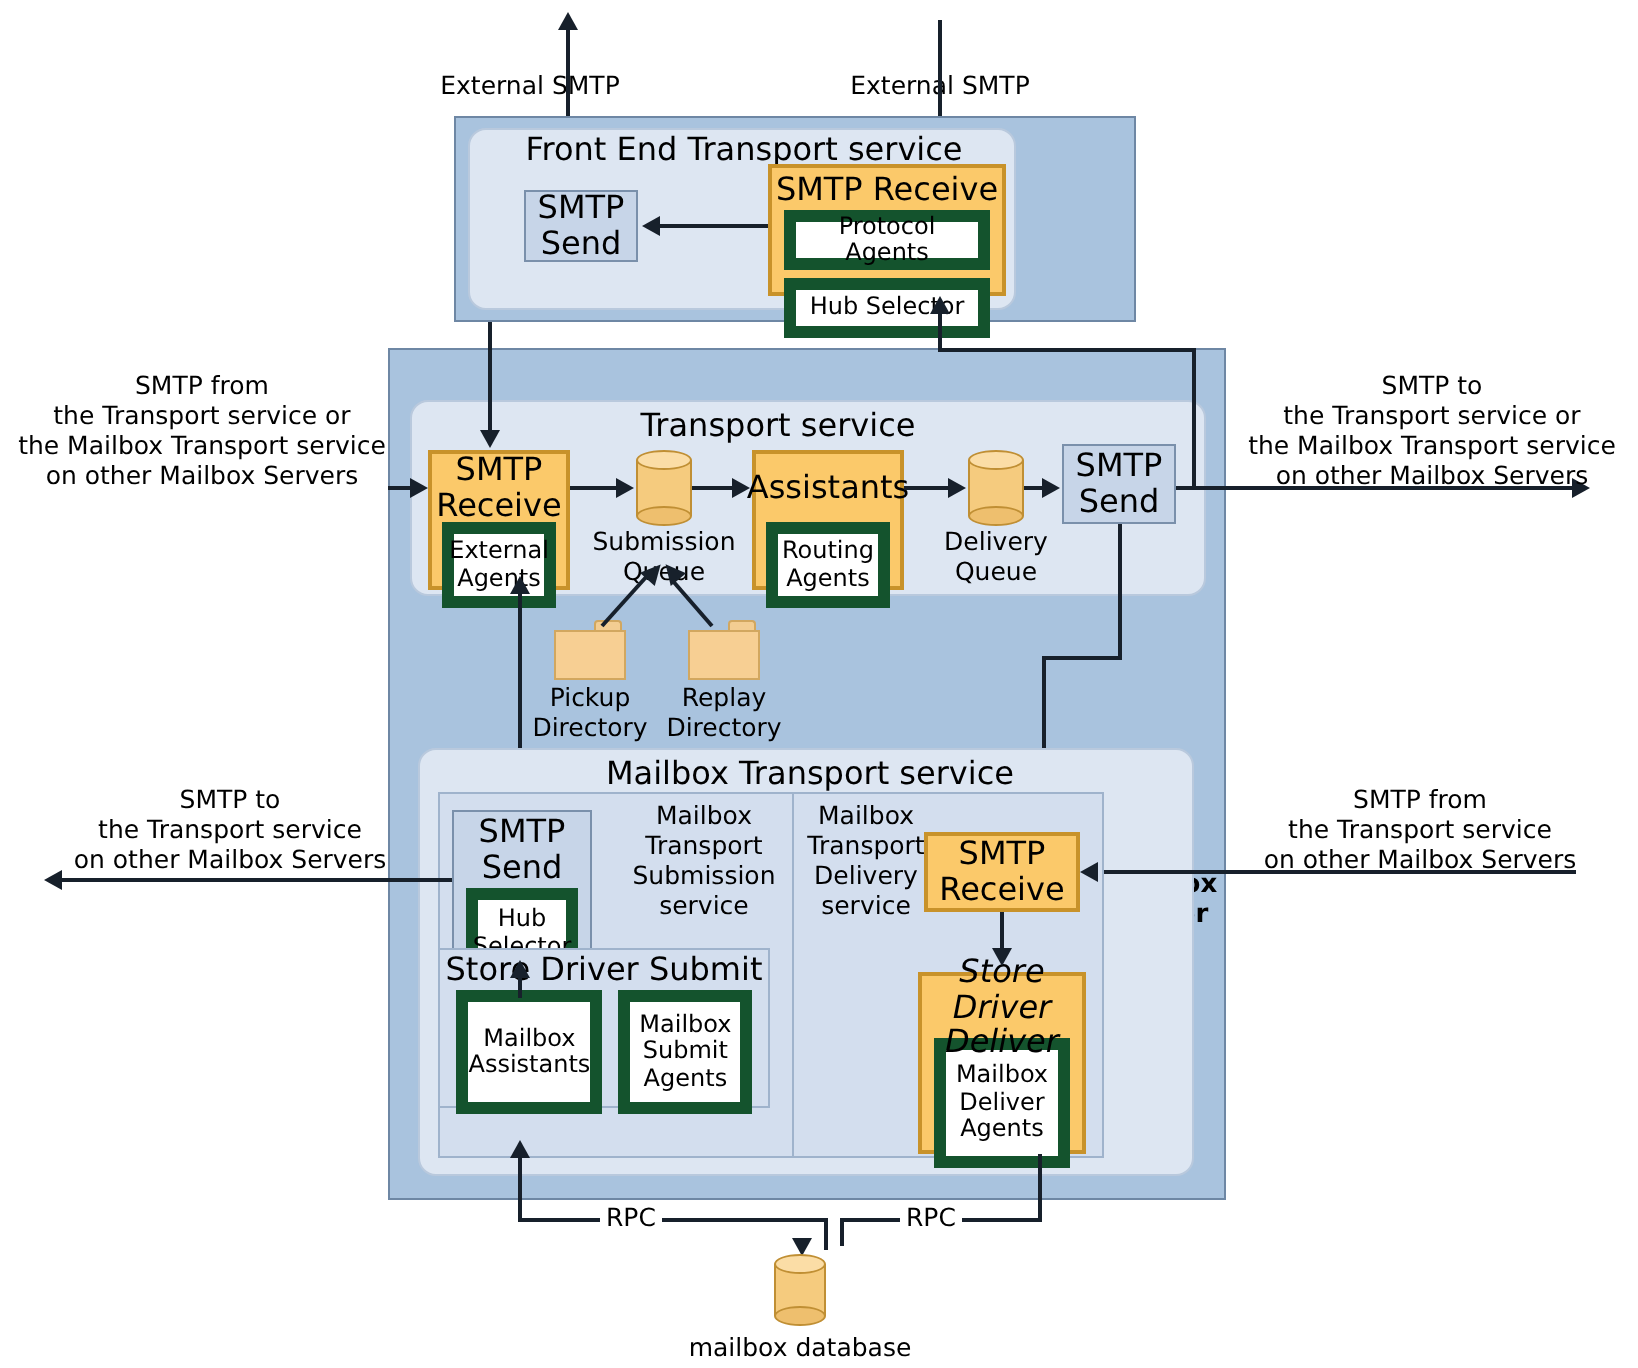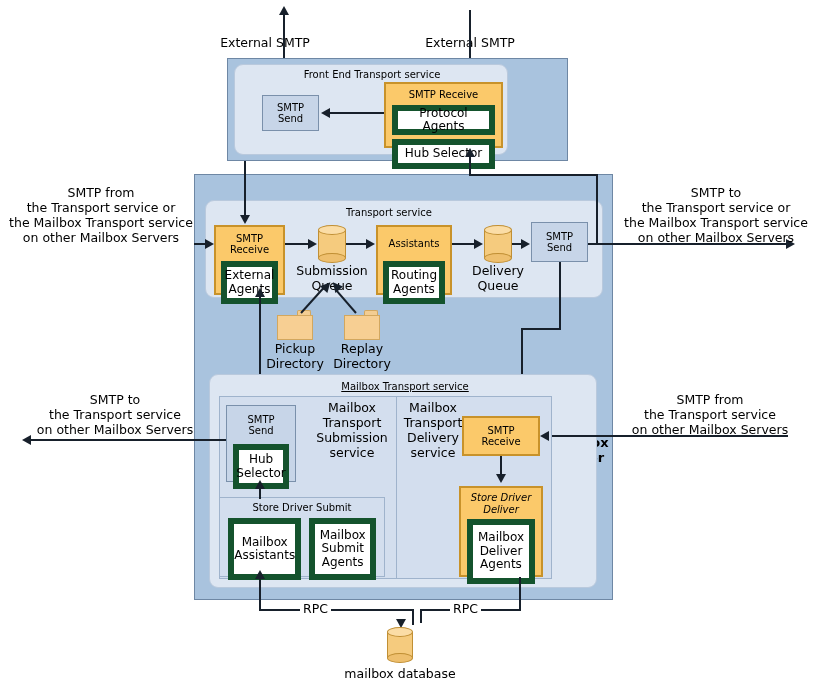--- a/index.html
+++ b/index.html
@@ -13,21 +13,21 @@
   .svc-box{background:#dde6f2;border:1px solid #b9c9dd;border-radius:9px;}
   .sub-box{background:#d3deee;border:1px solid #9fb3cc;}
 
   
   .node-orange{background:#fbc96a;border:2px solid #c8922a;}
   .node-blue{background:#c7d5e8;border:1px solid #7a90ab;}
   .node-white{background:#ffffff;border:6px solid #14532d;}
 
   .lbl{display:flex;align-items:center;justify-content:center;text-align:center;
        line-height:1.12;}
-  .t13{font-size:10px;}
+  .t13{font-size:16px;}
   .t12{font-size:12px;}
   .t13b{font-size:13px;font-weight:bold;}
 
   .plain{display:flex;align-items:center;justify-content:center;text-align:center;
          line-height:1.2;font-size:12.5px;white-space:pre-line;}
 
   
   .cyl{position:absolute;}
   .cyl .body{position:absolute;left:0;right:0;top:5px;bottom:5px;
              background:#f5cb7e;border-left:1px solid #c08f34;border-right:1px solid #c08f34;}
@@ -186,36 +186,36 @@
 
   <div class="ln v abs" style="left:559px;top:262px;height:68px;"></div>
   <div class="ln h abs" style="left:521px;top:328px;width:40px;"></div>
   <div class="ln v abs" style="left:521px;top:328px;height:84px;"></div>
   <div class="ah d abs" style="left:517px;top:408px;"></div>
 
   <div class="ln v abs" style="left:259px;top:295px;height:100px;"></div>
   <div class="ah u abs" style="left:255px;top:288px;"></div>
 
   <div class="abs svc-box" style="left:209px;top:374px;width:388px;height:214px;"></div>
-  <div class="abs lbl t13" style="left:240px;top:378px;width:330px;height:18px;text-decoration:underline;">Mailbox Transport service</div>
+  <div class="abs lbl t13" style="left:240px;top:378px;width:330px;height:18px;">Mailbox Transport service</div>
 
   <div class="abs sub-box" style="left:219px;top:396px;width:180px;height:183px;"></div>
   <div class="abs plain" style="left:309px;top:399px;width:86px;height:62px;">Mailbox
 Transport
 Submission
 service</div>
 
   <div class="abs node-blue" style="left:226px;top:405px;width:70px;height:77px;">
     <div class="lbl t13" style="height:38px;white-space:pre-line;">SMTP
 Send</div>
     <div class="node-white lbl t12" style="margin:0 6px;height:33px;white-space:pre-line;">Hub
 Selector</div>
   </div>
 
-  <div class="abs sub-box" style="left:219px;top:497px;width:166px;height:80px;">
+  <div class="abs sub-box" style="left:219px;top:474px;width:166px;height:80px;">
     <div class="lbl t13" style="height:20px;">Store Driver Submit</div>
     <div style="display:flex;gap:8px;padding:0 8px;">
       <div class="node-white lbl t12" style="width:72px;height:50px;white-space:pre-line;">Mailbox
 Assistants</div>
       <div class="node-white lbl t12" style="width:64px;height:50px;white-space:pre-line;">Mailbox
 Submit
 Agents</div>
     </div>
   </div>
 

